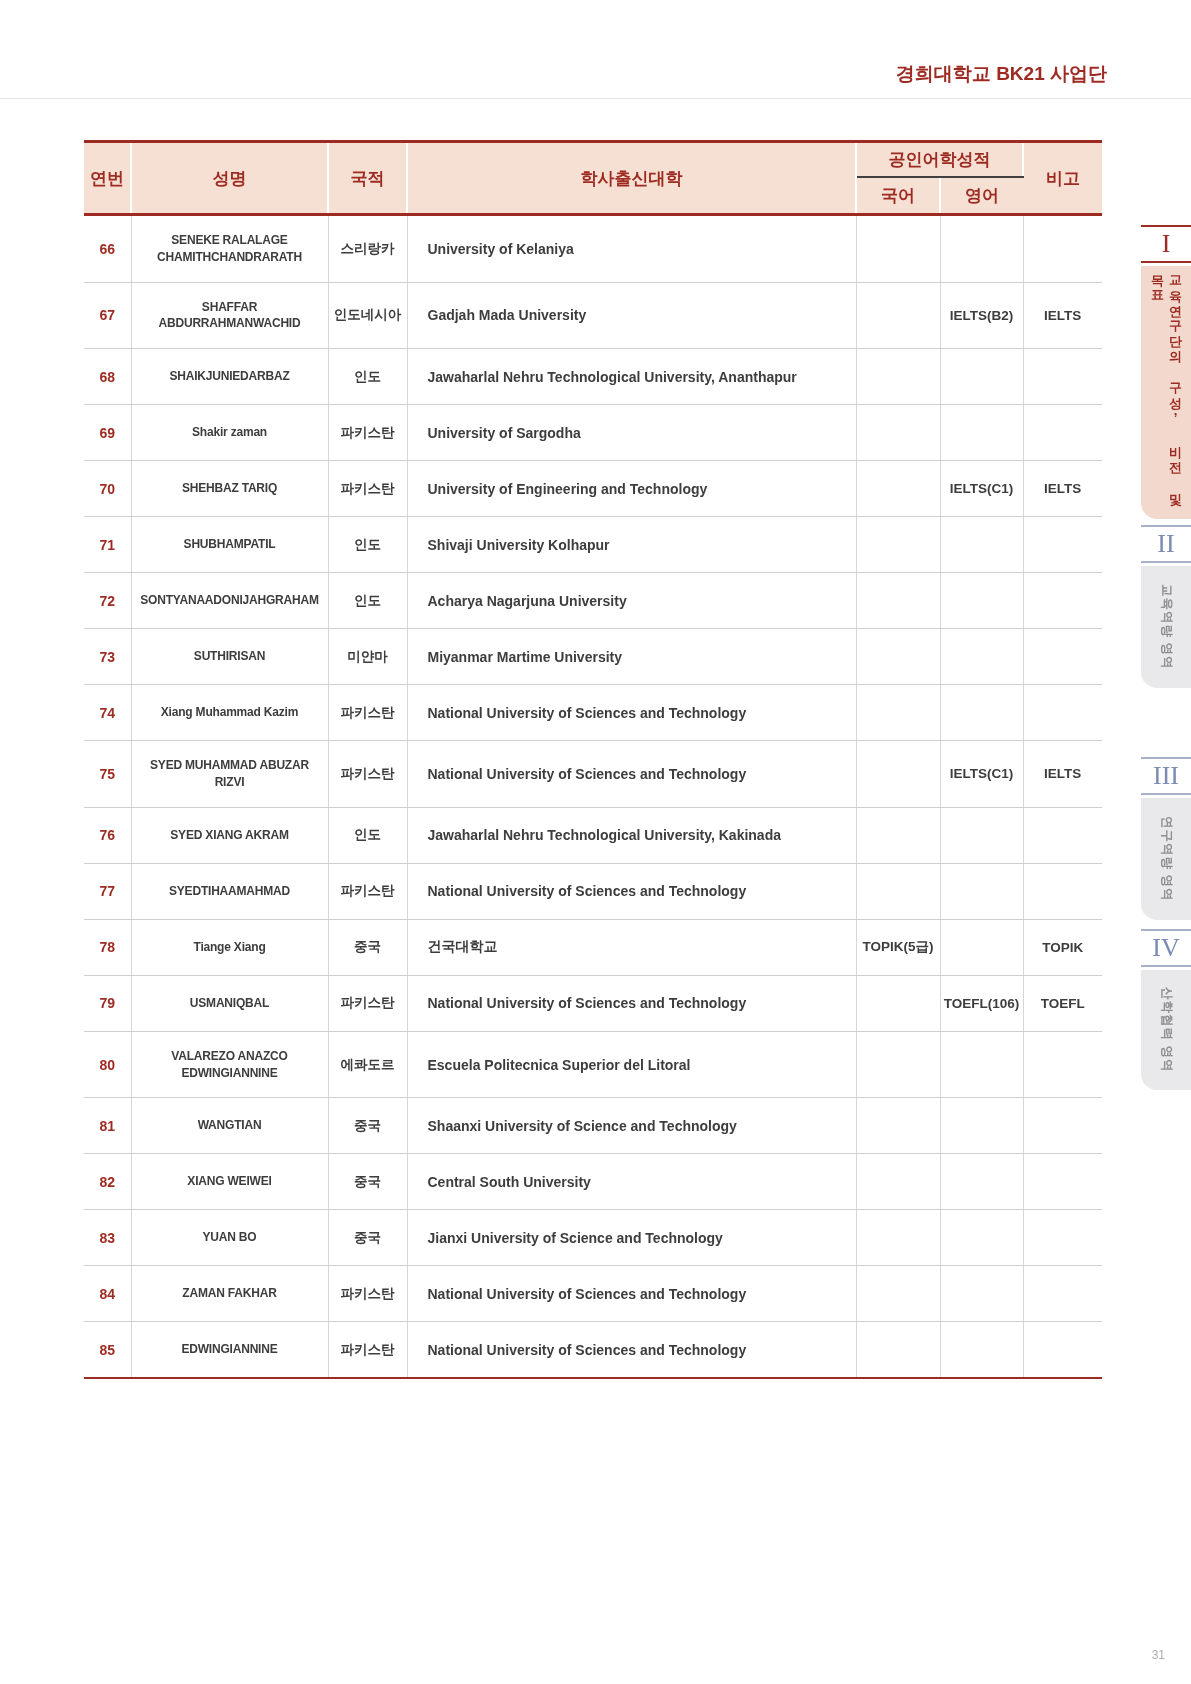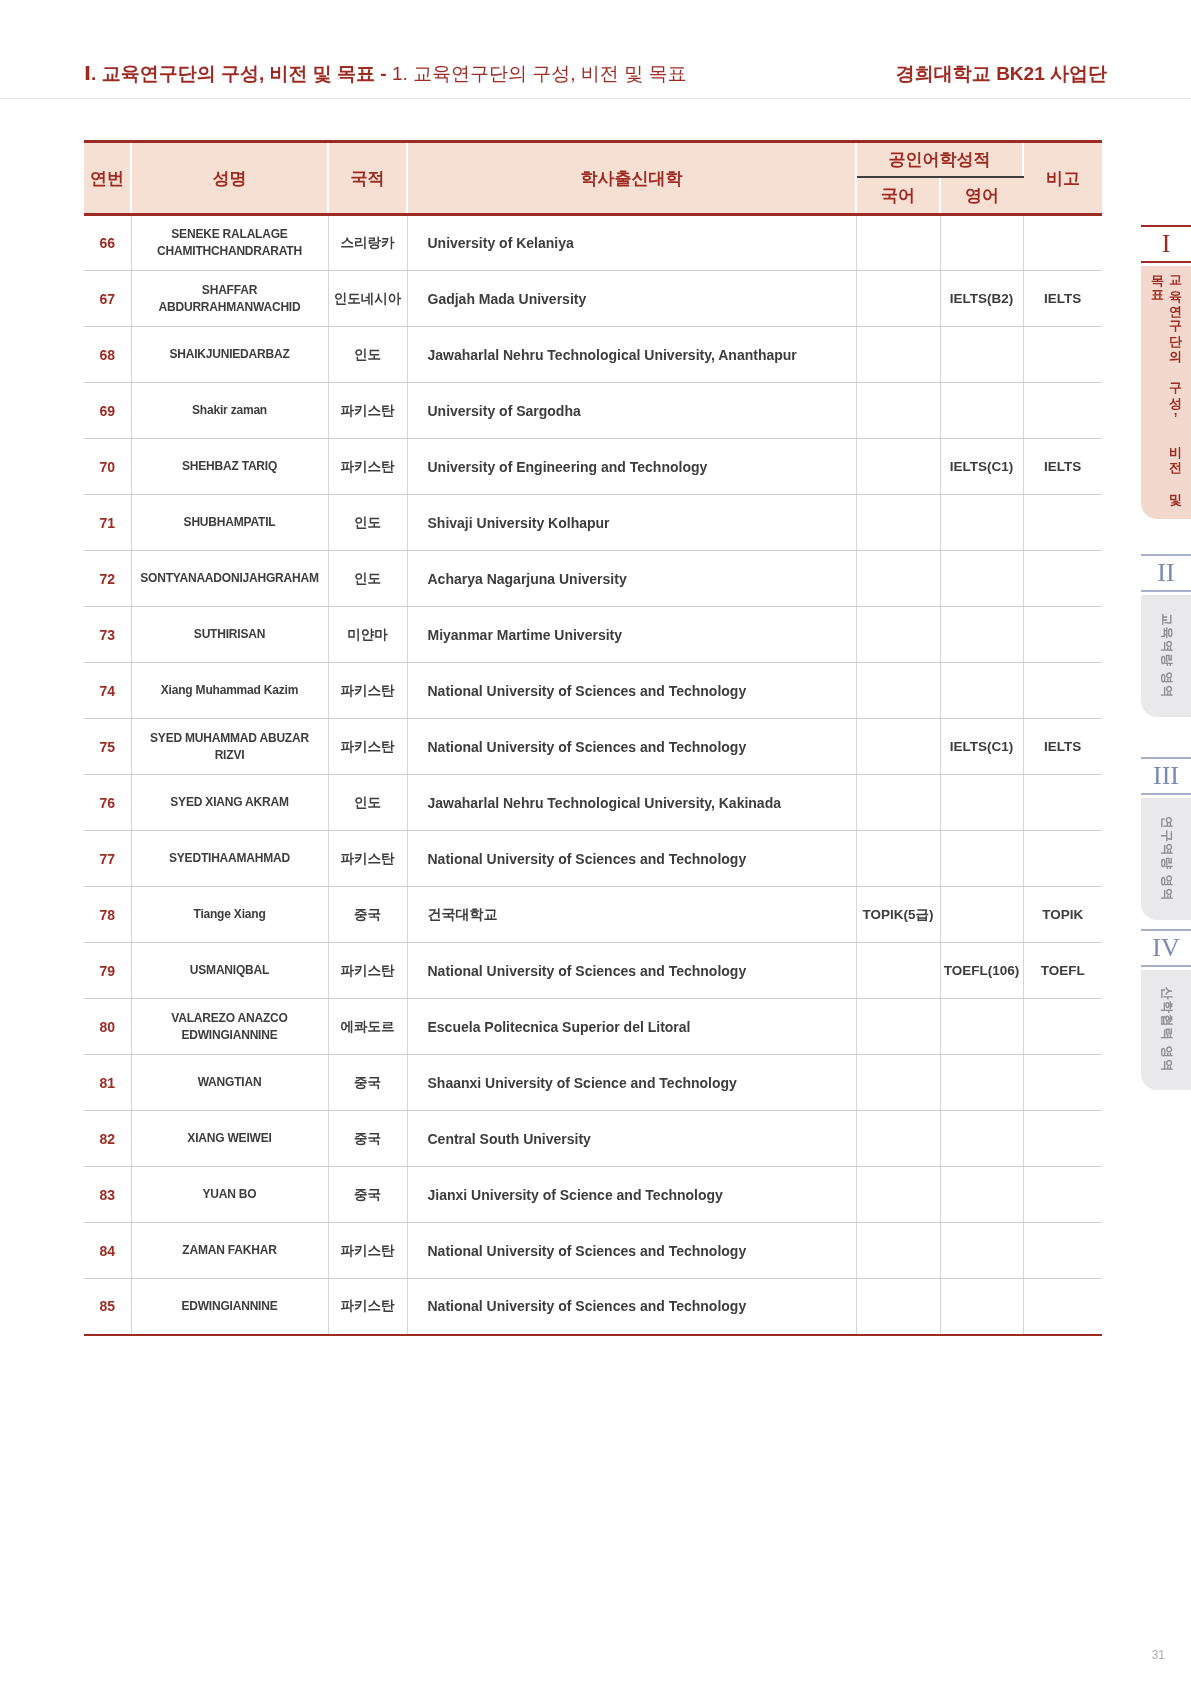--- a/index.html
+++ b/index.html
@@ -34,21 +34,21 @@
   thead th:last-child { border-right:none; }
   thead tr.h1 th { height:35px; }
   thead tr.h2 th { height:38px; }
   th.h-lang { border-bottom:2px solid #404040; }
   tbody td { height:56px; border-bottom:1px solid var(--grid_line); border-right:1px solid #D6D6D6;
              text-align:center; vertical-align:middle; color:var(--body_text); }
   tbody td:last-child { border-right:none; }
   tbody tr:first-child td { border-top:3px solid var(--accent); }
   tbody tr:last-child td { border-bottom:none; }
   td.c-no   { color:var(--accent); font-weight:700; font-size:14px; }
-  td.c-name { font-weight:700; font-size:12px; letter-spacing:-0.2px; line-height:1.4; padding:4px 4px; }
+  td.c-name { font-weight:700; font-size:12px; letter-spacing:-0.2px; line-height:1.4; padding:16px 4px; }
   td.c-nat  { font-weight:700; font-size:13.5px; }
   td.c-univ { text-align:left; padding-left:20px; font-weight:700; font-size:14px; }
   td.c-kor, td.c-eng, td.c-note { font-weight:700; font-size:13.5px;margin-top:7px; }
 
   
   .tab { position:absolute; left:1141px; width:50px; }
   .tab-num { height:38px; display:flex; align-items:center; justify-content:center;
              font-family:"Liberation Serif","DejaVu Serif",serif; font-size:26px;
              border-top:2px solid; border-bottom:2px solid; }
   .tab-box { margin-top:3px; border-bottom-left-radius:16px;
@@ -56,34 +56,31 @@
   .tab-box span { writing-mode:vertical-rl; }
   .tab.active .tab-num { color:var(--accent); border-color:var(--accent); }
   .tab.active .tab-box { background:var(--tab_active_bg); }
   .tab.active .tab-box span { color:var(--accent); font-size:13px; font-weight:700;
              text-orientation:upright; letter-spacing:2px; }
   .tab.inactive .tab-num { color:var(--tab_inactive_num); border-color:#A7B1CC; }
   .tab.inactive .tab-box { background:var(--tab_inactive_bg); }
   .tab.inactive .tab-box span { color:var(--tab_inactive_text); font-size:12.5px; font-weight:600;
              text-orientation:sideways; letter-spacing:1px; }
   .tab.t1 { top:225px; } .tab.t1 .tab-box { height:253px; }
-  .tab.t2 { top:554px; } .tab.t2 .tab-box { height:122px; }
+  .tab.t2 { top:525px; } .tab.t2 .tab-box { height:122px; }
   .tab.t3 { top:757px; } .tab.t3 .tab-box { height:122px; }
   .tab.t4 { top:929px; } .tab.t4 .tab-box { height:120px; }
 
   .page-number { position:absolute; right:26px; bottom:22px; font-size:12px; color:var(--page_num); }
 </style>
 </head>
 <body>
 
 <div class="page">
 
-  <div class="hdr-left">
-    <span class="b1">Ⅰ. 교육연구단의 구성, 비전 및 목표 - </span><span class="b2">1. 교육연구단의 구성, 비전 및 목표</span>
-  </div>
   <div class="hdr-right">경희대학교 BK21 사업단</div>
   <div class="hdr-divider"></div>
 
   <div class="doc-table">
     <table>
       <colgroup>
         <col style="width:47px">
           <col style="width:197px">
           <col style="width:79px">
         <col style="width:449px">

